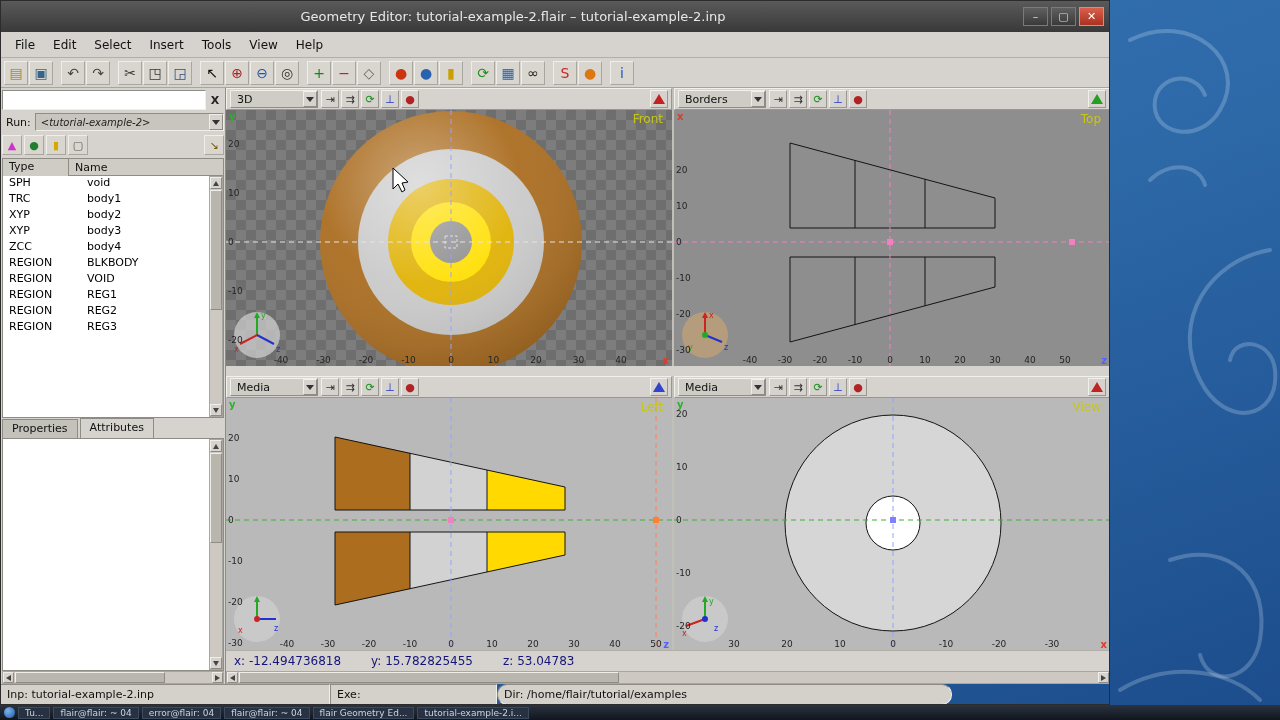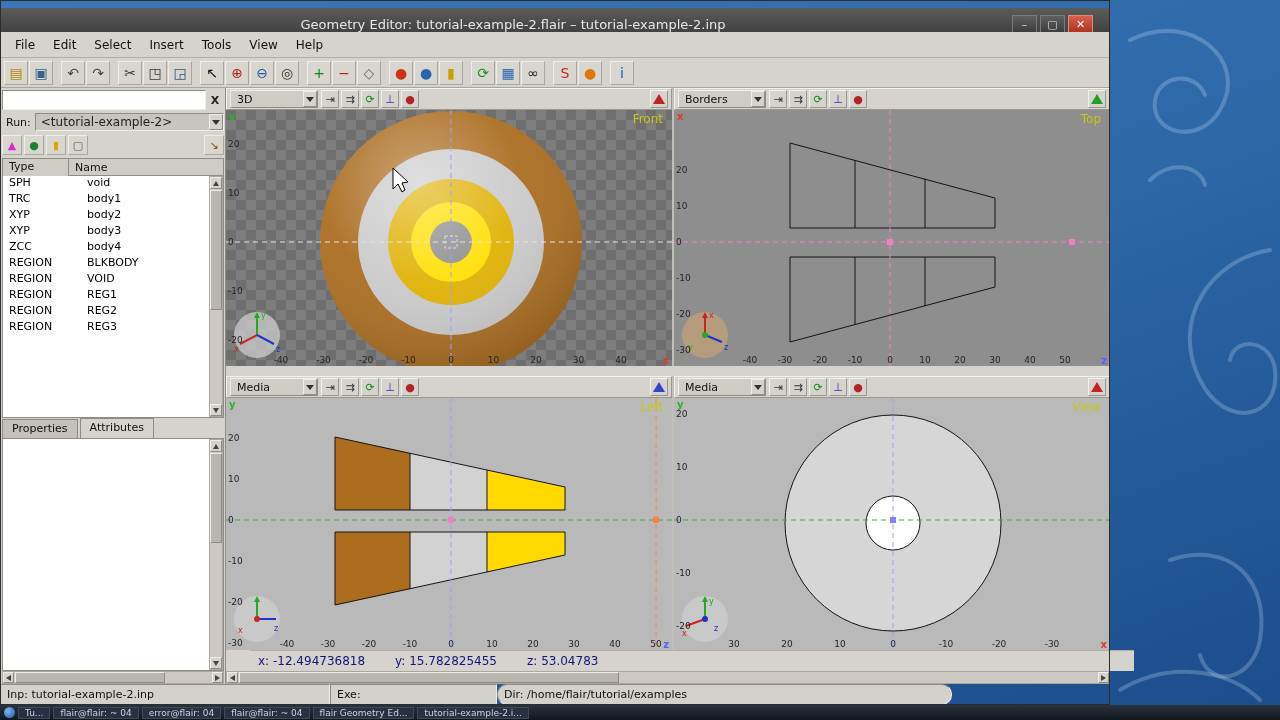--- a/index.html
+++ b/index.html
@@ -1,35 +1,35 @@
 <!DOCTYPE html>
 <html><head>
 <meta charset="utf-8">
 <style>
 *{margin:0;padding:0;box-sizing:border-box;}
 html,body{width:1280px;height:720px;overflow:hidden;font-family:"DejaVu Sans","Liberation Sans",sans-serif;background:#1c4c8b;}
 #stage{position:absolute;left:0;top:0;width:1280px;height:720px;background:linear-gradient(160deg,#3a77b8 0%,#2e6aa9 45%,#1c4c8b 100%);}
 
-#titlebar{position:absolute;left:0;top:0;width:1110px;height:32px;background:linear-gradient(#5b5b5b,#393939);display:flex;align-items:center;padding:0 17px;margin-top:8px;}
+#titlebar{position:absolute;left:0;top:0;width:1110px;height:32px;background:linear-gradient(#5b5b5b,#393939);display:flex;align-items:center;padding:0 6px;}
 #title{flex:1;text-align:center;color:#e8e8e8;font-size:13px;}
 .winbtn{width:25px;height:19px;margin-left:3px;display:flex;align-items:center;justify-content:center;font-size:11px;color:#ddd;background:linear-gradient(#606060,#3a3a3a);border:1px solid #7a7a7a;}
 .winbtn.close{background:linear-gradient(#d9604c,#ab3120);color:#fff;border-color:#e08a7a;}
 #menubar{position:absolute;left:0;top:32px;width:1110px;height:26px;background:#d6d3ce;border-bottom:1px solid #b2afa8;display:flex;align-items:center;padding-left:6px;}
 .menu-item{padding:3px 9px;font-size:12px;color:#111;}
 #toolbar{position:absolute;left:0;top:58px;width:1110px;height:30px;background:#d6d3ce;border-bottom:1px solid #a8a59e;display:flex;align-items:center;padding-left:4px;}
 .tb{width:24px;height:24px;margin-right:1px;border:1px solid;border-color:#f0eee9 #a9a69f #a9a69f #f0eee9;background:#d9d6cf;display:flex;align-items:center;justify-content:center;font-size:14px;}
 .tbsep{width:7px;height:24px;}
 
 #sidebar{position:absolute;left:0;top:88px;width:226px;height:596px;background:#d6d3ce;border-right:1px solid #8f8c85;}
 .filter-row{position:absolute;left:2px;top:2px;width:222px;height:20px;display:flex;}
 .filter-row input{flex:1;height:20px;border:1px solid;border-color:#8f8c85 #f0eee9 #f0eee9 #8f8c85;background:#fff;font-size:11px;padding:0 3px;font-family:inherit;}
 .xbtn{width:18px;height:20px;display:flex;align-items:center;justify-content:center;font-size:11px;font-weight:bold;color:#222;}
 .run-row{position:absolute;left:2px;top:24px;width:222px;height:20px;display:flex;align-items:center;font-size:11px;}
 .run-label{padding:0 4px;color:#111;}
-.run-combo{flex:1;height:18px;background:#c8c5be;border:1px solid;border-color:#8f8c85 #f0eee9 #f0eee9 #8f8c85;display:flex;align-items:center;justify-content:space-between;padding-left:5px;font-size:12px;color:#222;}
+.run-combo{flex:1;height:18px;background:#c8c5be;border:1px solid;border-color:#8f8c85 #f0eee9 #f0eee9 #8f8c85;display:flex;align-items:center;justify-content:space-between;padding-left:5px;font-size:10px;color:#222;font-style:italic;}
 .combo-arr{width:14px;height:16px;background:#d6d3ce;border:1px solid;border-color:#f0eee9 #8f8c85 #8f8c85 #f0eee9;display:flex;align-items:center;justify-content:center;}
 .carrow{width:0;height:0;border-left:4px solid transparent;border-right:4px solid transparent;border-top:5px solid #333;}
 .tool-row{position:absolute;left:2px;top:46px;width:222px;height:22px;display:flex;align-items:center;gap:2px;}
 .tool-btn{width:20px;height:20px;border:1px solid;border-color:#f0eee9 #a9a69f #a9a69f #f0eee9;background:#d9d6cf;display:flex;align-items:center;justify-content:center;font-size:11px;}
 .tool-btn.push-right{margin-left:auto;}
 .obj-table{position:absolute;left:2px;top:70px;width:222px;height:260px;background:#fff;border:1px solid #8f8c85;}
 .obj-head{display:flex;height:17px;background:#cfccc5;border-bottom:1px solid #8f8c85;font-size:11px;color:#111;align-items:center;}
 .obj-head .col-type{width:66px;padding-left:6px;border-right:1px solid #8f8c85;height:17px;line-height:16px;background:#cfccc5;}
 .obj-head .col-name{flex:1;padding-left:6px;}
 #obj-rows{position:absolute;left:0;top:17px;width:206px;bottom:0;background:#fff;overflow:hidden;}
@@ -64,21 +64,21 @@
 .vp-content svg{position:absolute;left:0;top:0;}
 .viewlabel{position:absolute;top:2px;right:9px;color:#c6c61a;font-size:12px;pointer-events:none;}
 .axl{position:absolute;font-size:10px;font-weight:bold;pointer-events:none;}
 .axl.tl{left:3px;top:1px;}
 .axl.br{right:3px;bottom:0;}
 .ax-red{color:#e03a2a;}.ax-green{color:#2fae2f;}.ax-blue{color:#5560ff;}
 .htick{position:absolute;bottom:1px;transform:translateX(-50%);font-size:9px;color:#252525;pointer-events:none;}
 .vtick{position:absolute;left:2px;transform:translateY(-50%);font-size:9px;color:#252525;pointer-events:none;}
 #vp-sash-h{position:absolute;left:0;top:278px;width:884px;height:10px;background:#d6d3ce;}
 #vp-sash-v{position:absolute;left:446px;top:0;width:2px;height:562px;background:#c2bfb8;}
-#vp-status{position:absolute;left:0;top:562px;width:884px;height:21px;background:#d6d3ce;border-top:1px solid #b2afa8;display:flex;align-items:center;gap:30px;padding-left:8px;font-size:12px;color:#14147a;margin-left:24px;}
+#vp-status{position:absolute;left:0;top:562px;width:884px;height:21px;background:#d6d3ce;border-top:1px solid #b2afa8;display:flex;align-items:center;gap:30px;padding-left:8px;font-size:12px;color:#14147a;}
 
 .bcell{position:absolute;top:684px;height:21px;background:#d4d1ca;border:1px solid;border-color:#8f8c85 #f0eee9 #f0eee9 #8f8c85;font-size:11px;color:#111;line-height:19px;padding-left:6px;overflow:hidden;white-space:nowrap;}
 #taskbar{position:absolute;left:0;top:705px;width:1280px;height:15px;background:linear-gradient(#2b3340,#11161d);display:flex;align-items:center;gap:3px;padding:0 4px;}
 .task-item{height:12px;padding:0 6px;background:#273142;border:1px solid #3c4a5e;color:#c9d4e0;font-size:9px;line-height:10px;overflow:hidden;white-space:nowrap;max-width:150px;}
 .task-start{width:11px;height:11px;border-radius:50%;background:radial-gradient(circle at 35% 35%,#7db4ef,#2057a0);}
 #winframe{position:absolute;left:0;top:0;width:1110px;height:705px;box-shadow:inset 0 0 0 1px #2c2c2c;pointer-events:none;}
 </style>
 </head>
 <body>
 

